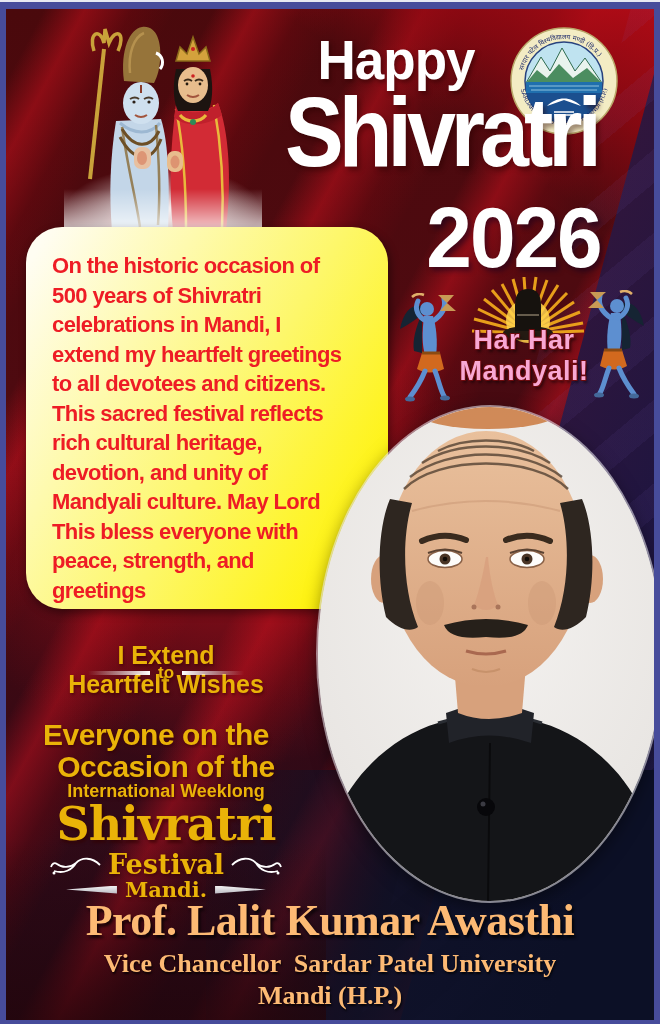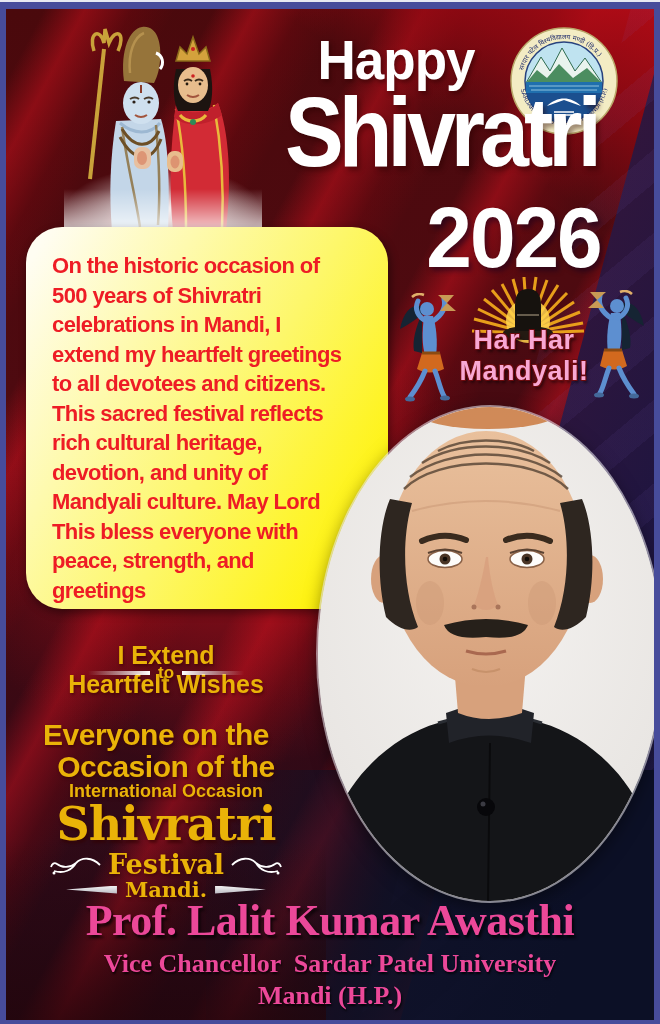--- a/index.html
+++ b/index.html
@@ -69,21 +69,21 @@
   .w-shiv{left:10px;top:788px;width:300px;font-size:46px;font-weight:700;
     font-family:"DejaVu Serif",serif;letter-spacing:-1px;text-shadow:2px 3px 3px rgba(50,0,0,.6);}
   .w-fest{left:10px;top:840px;width:300px;display:flex;align-items:center;justify-content:center;gap:6px;
     font-size:27px;font-weight:700;font-family:"DejaVu Serif",serif;}
   .w-mandi{left:60px;top:868px;width:200px;display:flex;align-items:center;justify-content:center;gap:8px;
     font-size:21px;font-weight:700;font-family:"DejaVu Serif",serif;}
   .mandi-bar{width:58px;height:8px;background:linear-gradient(180deg,#f2f2f2,#b9b9c2);}
   .mandi-bar.l{clip-path:polygon(0 50%,100% 0,100% 100%);}
   .mandi-bar.r{clip-path:polygon(0 0,100% 50%,0 100%);}
   
-  .footer{left:0;right:0;bottom:8px;text-align:center;color:#ec4899;
+  .footer{left:0;right:0;bottom:8px;text-align:center;color:#fdba74;
     font-family:"Liberation Serif",serif;}
   .f-name{font-size:44px;font-weight:700;line-height:52px;letter-spacing:-.5px;
     text-shadow:2px 3px 3px rgba(0,0,0,.75);}
   .f-title{font-size:26px;font-weight:700;line-height:33px;white-space:pre-wrap;
     text-shadow:1px 2px 2px rgba(0,0,0,.75);}
   .f-loc{font-size:26px;font-weight:700;line-height:32px;
     text-shadow:1px 2px 2px rgba(0,0,0,.75);}
 </style>
 </head>
 <body>
@@ -329,21 +329,21 @@
 
   <div class="layer wish w-extend">I Extend</div>
   <div class="layer wish w-heart">Heartfelt Wishes</div>
   <div class="layer wish w-to">
     <span class="to-bar l"></span>
     <span>to</span>
     <span class="to-bar r"></span>
   </div>
   <div class="layer wish w-every">Everyone on the</div>
   <div class="layer wish w-occ">Occasion of the</div>
-  <div class="layer wish w-intl">International Occasion</div>
+  <div class="layer wish w-intl">International Weeklong</div>
   <div class="layer wish w-shiv">Shivratri</div>
   <div class="layer wish w-fest">
     <svg width="52" height="24" viewBox="0 0 52 24">
       <path d="M50,12 C42,4 32,4 26,10 C20,15 12,15 7,11 M26,10 C22,17 14,21 4,18 M7,11 C4,9 2,11 1,14" stroke="#fff" stroke-width="1.8" fill="none"></path>
       <circle cx="4" cy="20" r="1.5" fill="#fff"></circle>
     </svg>
     <span>Festival</span>
     <svg width="52" height="24" viewBox="0 0 52 24" style="transform:scaleX(-1);">
       <path d="M50,12 C42,4 32,4 26,10 C20,15 12,15 7,11 M26,10 C22,17 14,21 4,18 M7,11 C4,9 2,11 1,14" stroke="#fff" stroke-width="1.8" fill="none"></path>
       <circle cx="4" cy="20" r="1.5" fill="#fff"></circle>

